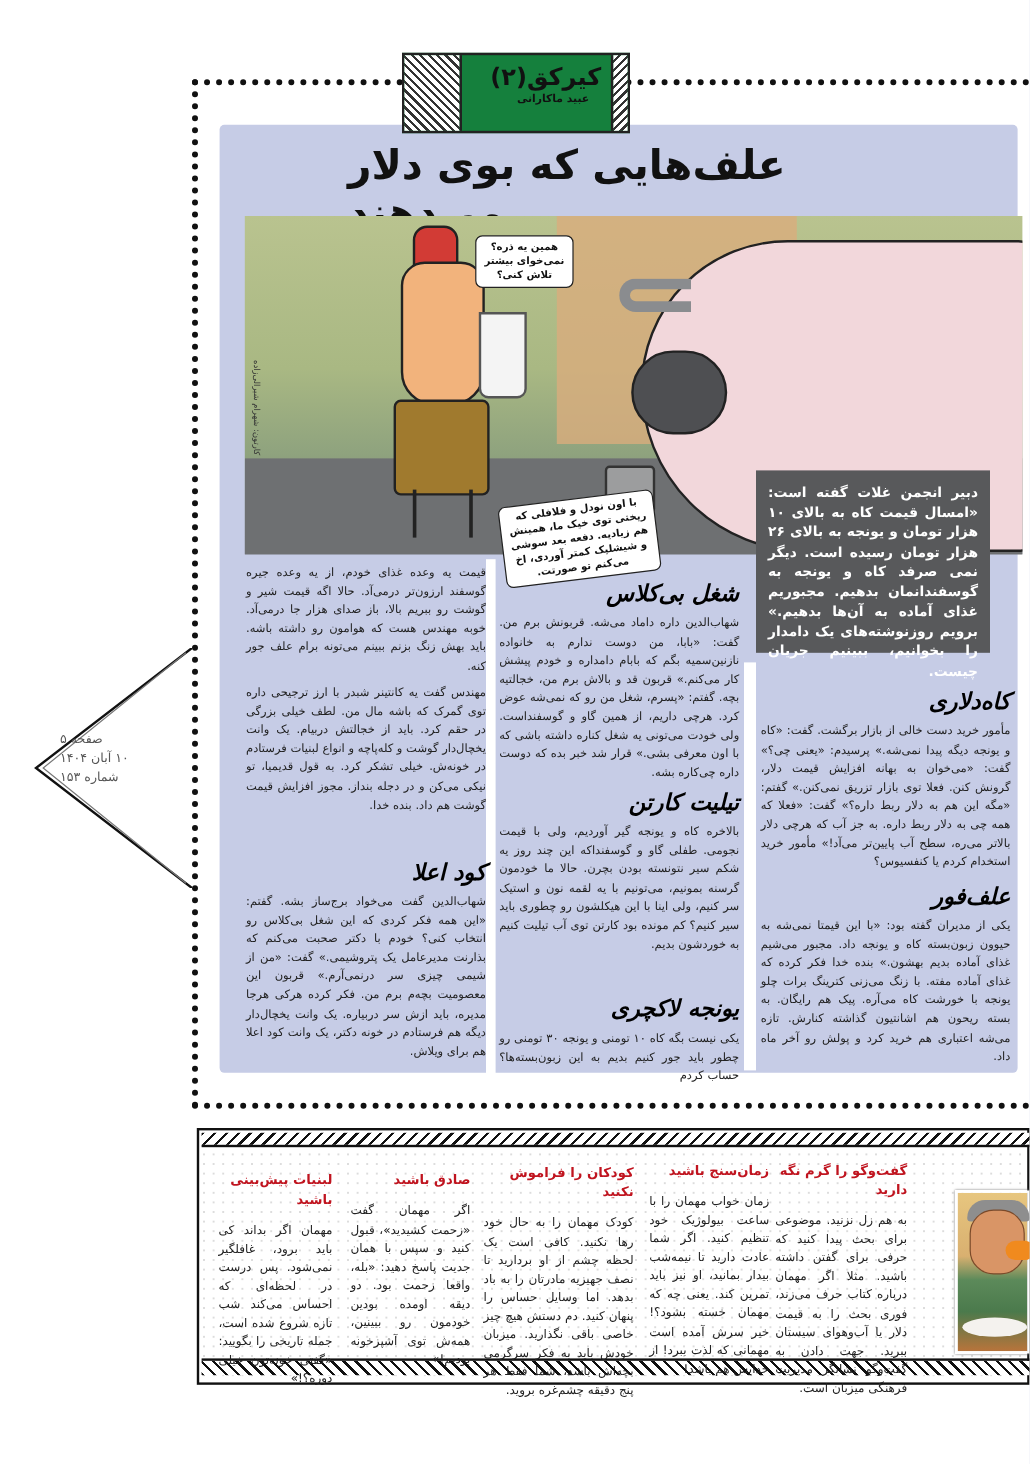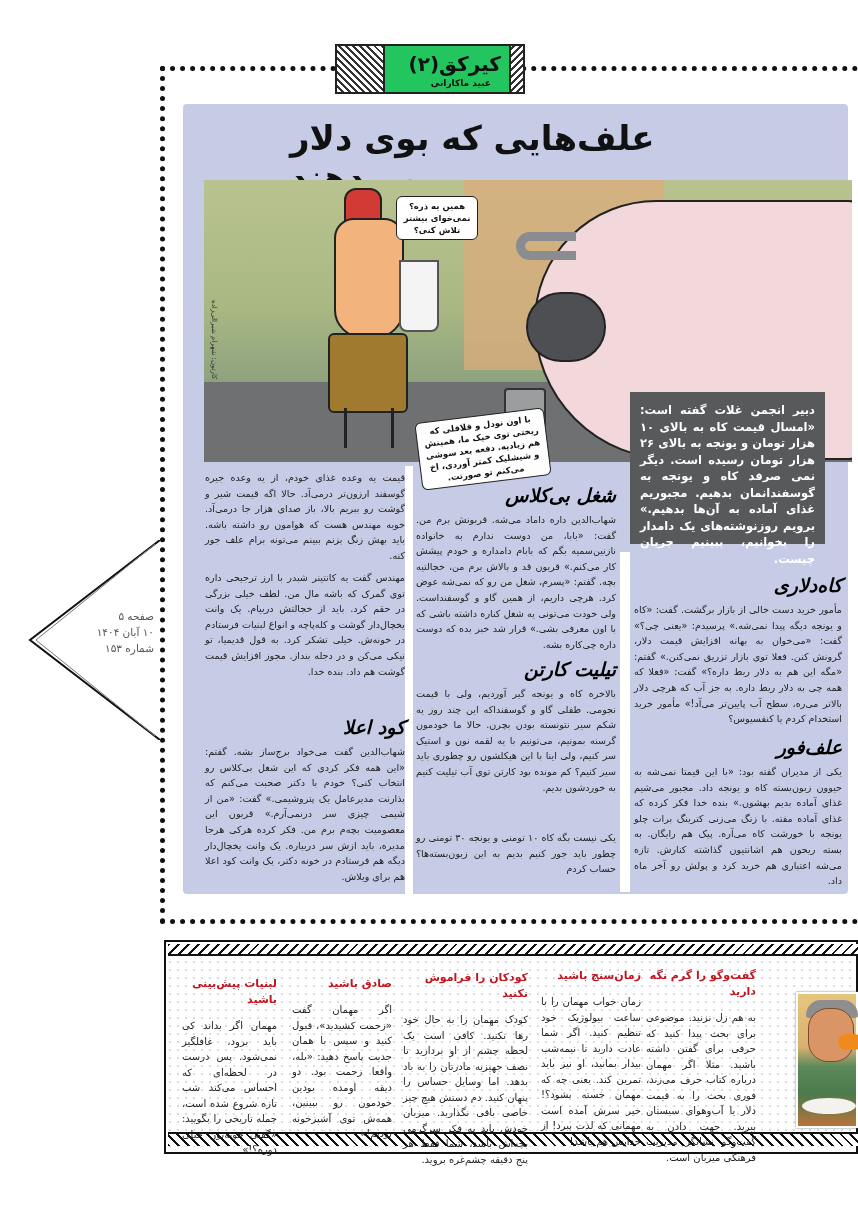--- a/index.html
+++ b/index.html
@@ -4,35 +4,35 @@
 <style>
   * { box-sizing: border-box; margin: 0; padding: 0; }
   html, body { width: 858px; height: 1220px; background: #ffffff; overflow: hidden; }
   body { position: relative; font-family: "DejaVu Sans", sans-serif; direction: rtl; color: #1a1a1a; }
 
   
   .folio-notch {
     position: absolute; left: 0; top: 540px; width: 160px; height: 200px;
   }
   .folio-text {
-    position: absolute; left: 64px; top: 608px; width: 90px;
-    font-size: 10.5px; line-height: 16px; color: #555; text-align: right;
+    position: absolute; left: 50px; top: 608px; width: 90px;
+    font-size: 10.5px; line-height: 16px; color: #555; text-align: left;
   }
 
   
   .frame {
     position: absolute; left: 160px; top: 66px; width: 698px; height: 858px;
     border-left: 5px solid #111; border-top: 5px solid #111; border-bottom: 5px solid #111;
     border-left-style: dotted; border-top-style: dotted; border-bottom-style: dotted;
   }
 
   
   .banner {
-    position: absolute; left: 335px; top: 44px; width: 190px; height: 50px;
-    background: #22c55e; border: 2px solid #222; display: flex; align-items: center;
+    position: absolute; left: 335px; top: 44px; width: 190px; height: 67px;
+    background: #15803d; border: 2px solid #222; display: flex; align-items: center;
   }
   .banner-orn {
     position: absolute; left: 0; top: 0; width: 48px; height: 100%;
     background: repeating-linear-gradient(45deg,#fff 0 3px,#333 3px 5px);
     border-right: 2px solid #222;
   }
   .banner-orn-r {
     position: absolute; right: 0; top: 0; width: 14px; height: 100%;
     background: repeating-linear-gradient(-45deg,#fff 0 3px,#333 3px 5px);
     border-left: 2px solid #222;
@@ -214,20 +214,21 @@
 
 <div class="article a-col2" style="top:484px;">
   <h3>شغل بی‌کلاس</h3>
   <p>شهاب‌الدین داره داماد می‌شه. قربونش برم من. گفت: «بابا، من دوست ندارم به خانواده نازنین‌سمیه بگم که بابام دامداره و خودم پیشش کار می‌کنم.» قربون قد و بالاش برم من، خجالتیه بچه. گفتم: «پسرم، شغل من رو که نمی‌شه عوض کرد. هرچی داریم، از همین گاو و گوسفنداست. ولی خودت می‌تونی یه شغل کناره داشته باشی که با اون معرفی بشی.» قرار شد خبر بده که دوست داره چی‌کاره بشه.</p>
 </div>
 <div class="article a-col2" style="top:658px;">
   <h3>تیلیت کارتن</h3>
   <p>بالاخره کاه و یونجه گیر آوردیم، ولی با قیمت نجومی. طفلی گاو و گوسفنداکه این چند روز یه شکم سیر نتونسته بودن بچرن. حالا ما خودمون گرسنه بمونیم، می‌تونیم با یه لقمه نون و استیک سر کنیم، ولی اینا با این هیکلشون رو چطوری باید سیر کنیم؟ کم مونده بود کارتن توی آب تیلیت کنیم به خوردشون بدیم.</p>
 </div>
 <div class="article a-col2" style="top:830px;">
+  <h3>یونجه لاکچری</h3>
   <p>یکی نیست بگه کاه ۱۰ تومنی و یونجه ۳۰ تومنی رو چطور باید جور کنیم بدیم به این زبون‌بسته‌ها؟ حساب کردم</p>
 </div>
 
 <div class="article a-col1" style="top:470px;">
   <p>قیمت یه وعده غذای خودم، از یه وعده جیره گوسفند ارزون‌تر درمی‌آد. حالا اگه قیمت شیر و گوشت رو ببریم بالا، باز صدای هزار جا درمی‌آد. خوبه مهندس هست که هوامون رو داشته باشه. باید بهش زنگ بزنم ببینم می‌تونه برام علف جور کنه.</p>
 </div>
 <div class="article a-col1" style="top:570px;">
   <p>مهندس گفت یه کانتینر شبدر با ارز ترجیحی داره توی گمرک که باشه مال من. لطف خیلی بزرگی در حقم کرد. باید از خجالتش دربیام. یک وانت یخچال‌دار گوشت و کله‌پاچه و انواع لبنیات فرستادم در خونه‌ش. خیلی تشکر کرد. به قول قدیمیا، تو نیکی می‌کن و در دجله بنداز. مجوز افزایش قیمت گوشت هم داد. بنده خدا.</p>
 </div>
 <div class="article a-col1" style="top:716px;">

